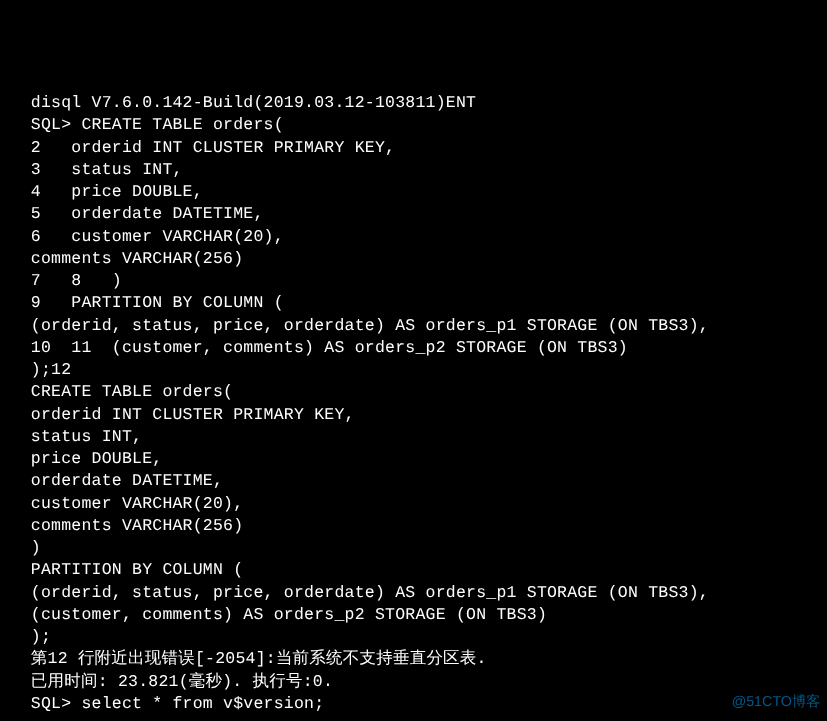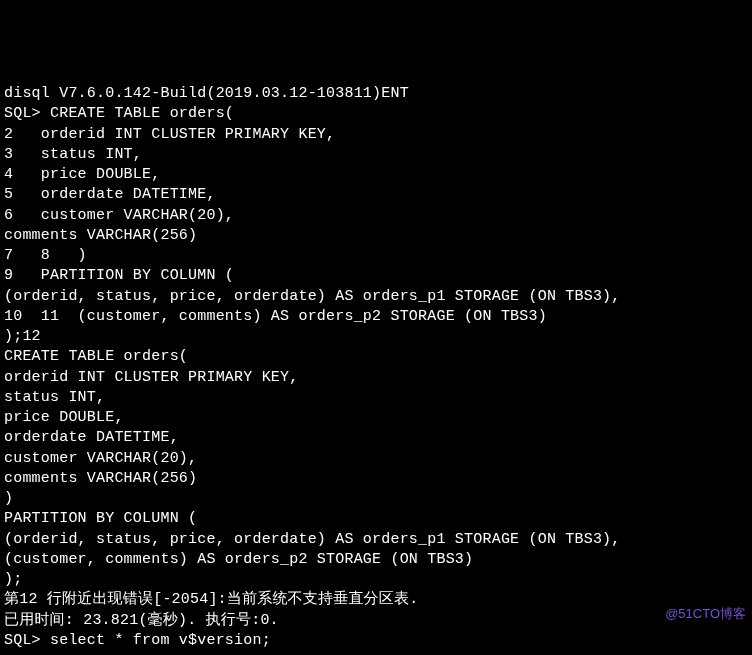--- a/index.html
+++ b/index.html
@@ -16,26 +16,27 @@
       padding: 3px 4px;
       width: 752px;
       height: 655px;
       overflow: hidden;
       position: relative;
       white-space: pre;
       letter-spacing: 0.2px;
     }
     .terminal-line {
       white-space: pre;
+      margin-left: 24px;
     }
     .watermark {
       position: absolute;
-      bottom: 32px;
+      bottom: 8px;
       right: 6px;
-      color: #8b5cf6;
+      color: #0369a1;
       font-size: 13px;
       font-family: Arial, "Microsoft YaHei", sans-serif;
       letter-spacing: 0;
       opacity: 0.85;
     }
   </style>
 </head>
 <body>
 
 

